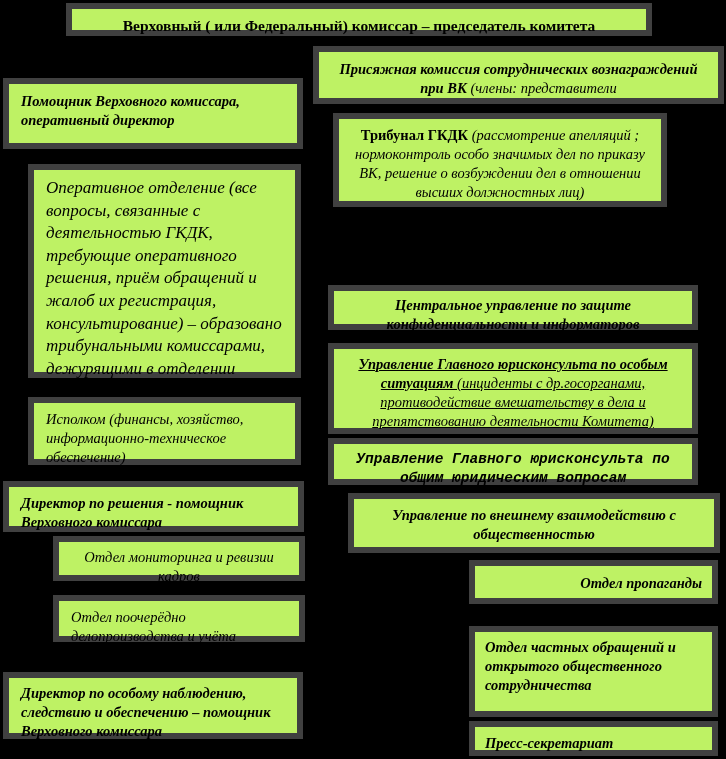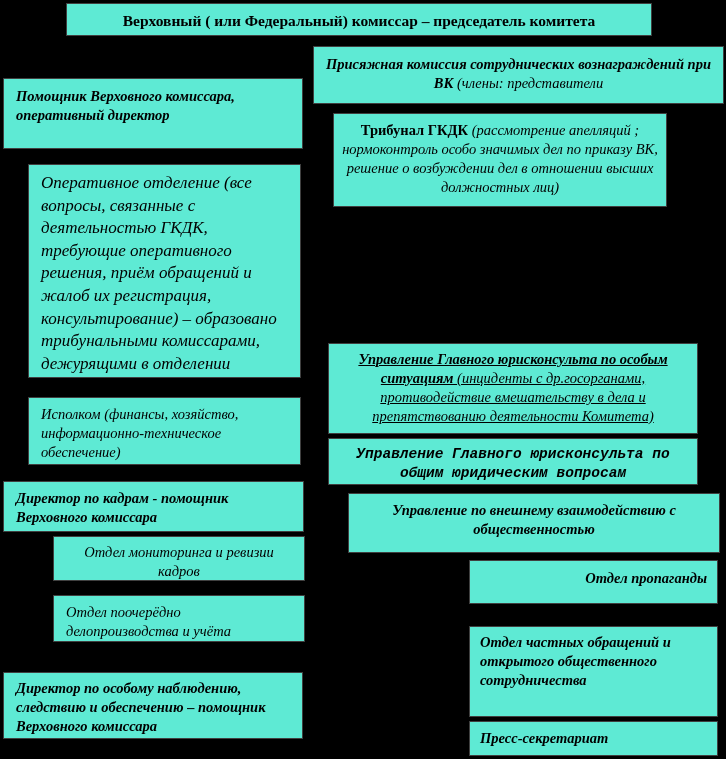--- a/index.html
+++ b/index.html
@@ -5,22 +5,22 @@
   html,body{margin:0;padding:0;background:#000;}
   #canvas{
     position:relative;
     width:726px;height:759px;
     background:#000000;
     font-family:"Liberation Serif", serif;
     overflow:hidden;
   }
   .box{
     position:absolute;
-    background:#5eead4;
-    border:1px solid #404040;
+    background:#bef264;
+    border:6px solid #404040;
     box-sizing:border-box;
     color:#000000;
     font-size:14.5px;
     line-height:1.3;
     padding:5px 8px;
   }
   .center{text-align:center;}
   .bold{font-weight:bold;}
   .italic{font-style:italic;}
   .bi{font-weight:bold;font-style:italic;}
@@ -61,21 +61,21 @@
 
   <div class="box b-operations italic">
     <span>Оперативное отделение (все вопросы, связанные с деятельностью ГКДК, требующие оперативного решения, приём обращений и жалоб  их регистрация, консультирование) – образовано трибунальными комиссарами, дежурящими в отделении поочерёдно и младшими сотрудниками отделения. Работает круглосуточно.</span>
   </div>
 
   <div class="box b-ispolkom italic">
     <span>Исполком (финансы, хозяйство, информационно-техническое обеспечение)</span>
   </div>
 
   <div class="box b-hr-director bi">
-    <span>Директор по кадрам  - помощник Верховного комиссара</span>
+    <span>Директор по решения  - помощник Верховного комиссара</span>
   </div>
 
   <div class="box b-monitoring italic">
     <span>Отдел мониторинга и ревизии кадров</span>
   </div>
 
   <div class="box b-records italic">
     <span>Отдел поочерёдно делопроизводства и учёта</span>
   </div>
 
@@ -85,20 +85,23 @@
 
   <div class="box b-jury center">
     <span class="bi">Присяжная комиссия сотруднических вознаграждений при ВК </span><span class="italic">(члены: представители</span>
   </div>
 
   <div class="box b-tribunal center">
     <span class="bold">Трибунал ГКДК </span><span class="italic">(рассмотрение апелляций ; нормоконтроль особо значимых дел по приказу ВК, решение о возбуждении дел в отношении высших должностных лиц)</span>
   </div>
 
 
+  <div class="box b-confidentiality center bi">
+    <span>Центральное управление по защите конфиденциальности и информаторов</span>
+  </div>
 
   <div class="box b-special-sit center">
     <span class="bi">Управление Главного юрисконсульта по особым ситуациям </span><span class="italic">(инциденты с др.госорганами, противодействие вмешательству в дела и препятствованию деятельности Комитета)</span>
   </div>
 
   <div class="box b-general-legal center bi">
     <span>Управление Главного юрисконсульта по общим юридическим вопросам</span>
   </div>
 
   <div class="box b-public-rel center bi">

